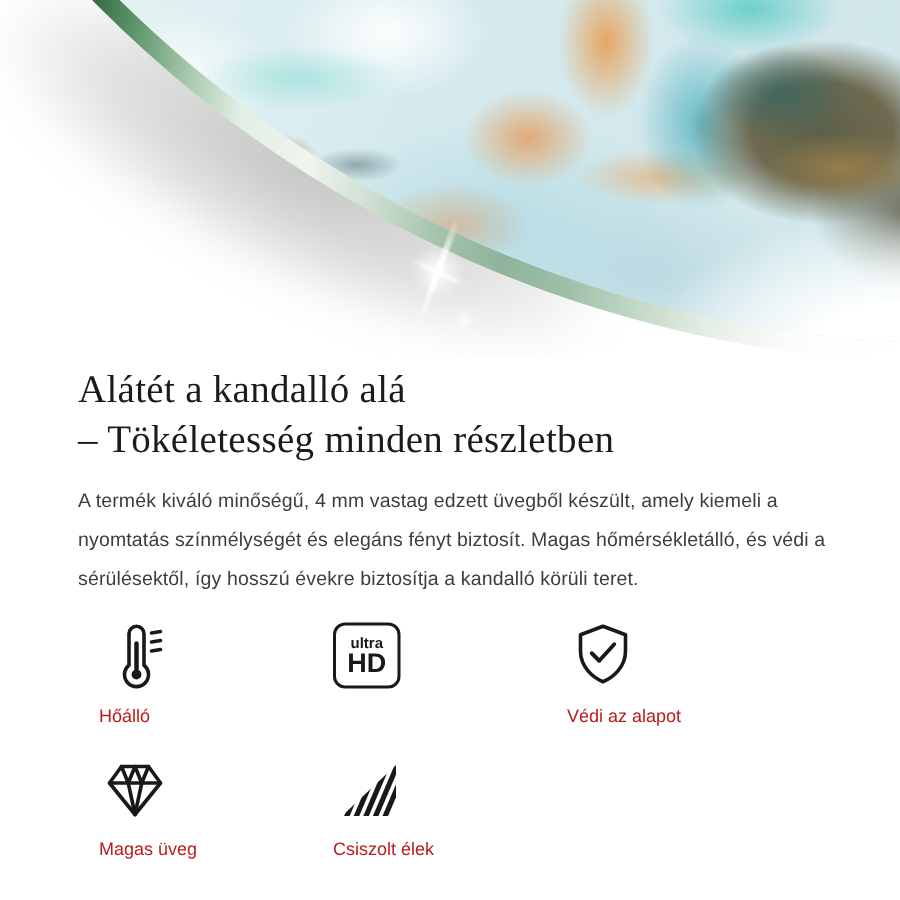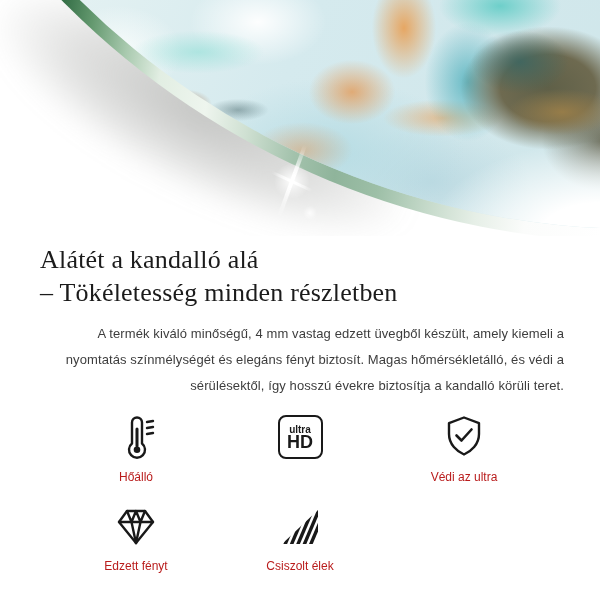--- a/index.html
+++ b/index.html
@@ -60,34 +60,34 @@
   .sparkle .ray-h {
     position:absolute; left:-22px; top:-1.5px; width:44px; height:3px;
     background:linear-gradient(to right, rgba(255,255,255,0), #ffffff 42%, #ffffff 58%, rgba(255,255,255,0));
     transform:rotate(25deg); filter:blur(0.6px);
   }
   .sparkle-small {
     position:absolute; left:303px; top:206px; width:14px; height:14px;
     background:radial-gradient(circle, rgba(255,255,255,0.8) 0%, rgba(255,255,255,0) 70%);
   }
   
-  .content { padding:0 40px; }
+  .content { padding:0 52px; }
   .title {
     margin:7px 0 12px; font-family:"Liberation Serif", serif; font-weight:400;
     font-size:26px; line-height:33px; color:#1b1b1b; letter-spacing:0.2px;
   }
   .title span { display:block; }
   .desc {
-    margin:0; width:524px; font-size:13px; line-height:26px; color:#3d3d3d; letter-spacing:0.1px;text-align:right;
+    margin:0; width:524px; font-size:13px; line-height:26px; color:#3d3d3d; letter-spacing:0.1px;
   }
   
   .features {
     margin:13px 14px 0; display:grid; grid-template-columns:repeat(3, 1fr); row-gap:17px;
   }
-  .feature { display:flex; flex-direction:column; align-items:center; }
+  .feature { display:flex; flex-direction:column; align-items:flex-start; }
   .feature .icon-box { height:50px; display:flex; align-items:center; justify-content:center; }
   .feature .label { margin-top:8px; font-size:12px; color:#b91c1c; }
   .icon-stroke { stroke:#191919; fill:none; stroke-width:2.4; stroke-linecap:round; stroke-linejoin:round; }
   .uhd-box {
     width:41px; height:40px; border:2.5px solid #191919; border-radius:8px;
     display:flex; flex-direction:column; align-items:center; justify-content:center; color:#191919;
   }
   .uhd-top { font-size:10px; font-weight:700; line-height:10px; }
   .uhd-bottom { font-size:18px; font-weight:800; line-height:15px; }
 </style>
@@ -138,34 +138,34 @@
       </div>
     </div>
 
     <div class="feature">
       <div class="icon-box">
         <svg width="48" height="48" viewBox="0 0 48 48" class="icon-stroke">
           <path d="M24 4.5 L39 10.2 V21 C39 31.5 31 38.6 24 41.5 C17 38.6 9 31.5 9 21 V10.2 Z"></path>
           <polyline points="16.5 22.5 21.5 27.5 31.5 16.5" stroke-width="2.6"></polyline>
         </svg>
       </div>
-      <div class="label">Védi az ultra</div>
+      <div class="label">Védi az alapot</div>
     </div>
 
     <div class="feature">
       <div class="icon-box">
         <svg width="48" height="48" viewBox="0 0 48 48" class="icon-stroke" stroke-width="2.2">
           <path d="M15 9 H33 L41 20 L24 41 L7 20 Z"></path>
           <line x1="7" y1="20" x2="41" y2="20"></line>
           <polyline points="15 9 19.5 20 24 9 28.5 20 33 9"></polyline>
           <line x1="19.5" y1="20" x2="24" y2="41"></line>
           <line x1="28.5" y1="20" x2="24" y2="41"></line>
         </svg>
       </div>
-      <div class="label">Edzett fényt</div>
+      <div class="label">Magas üveg</div>
     </div>
 
     <div class="feature">
       <div class="icon-box">
         <svg width="48" height="48" viewBox="0 0 48 48">
           <defs>
               <clipPath id="tri">
                 <path d="M6 42 L42 42 L42 8 Z"></path>
               </clipPath>
             </defs>

